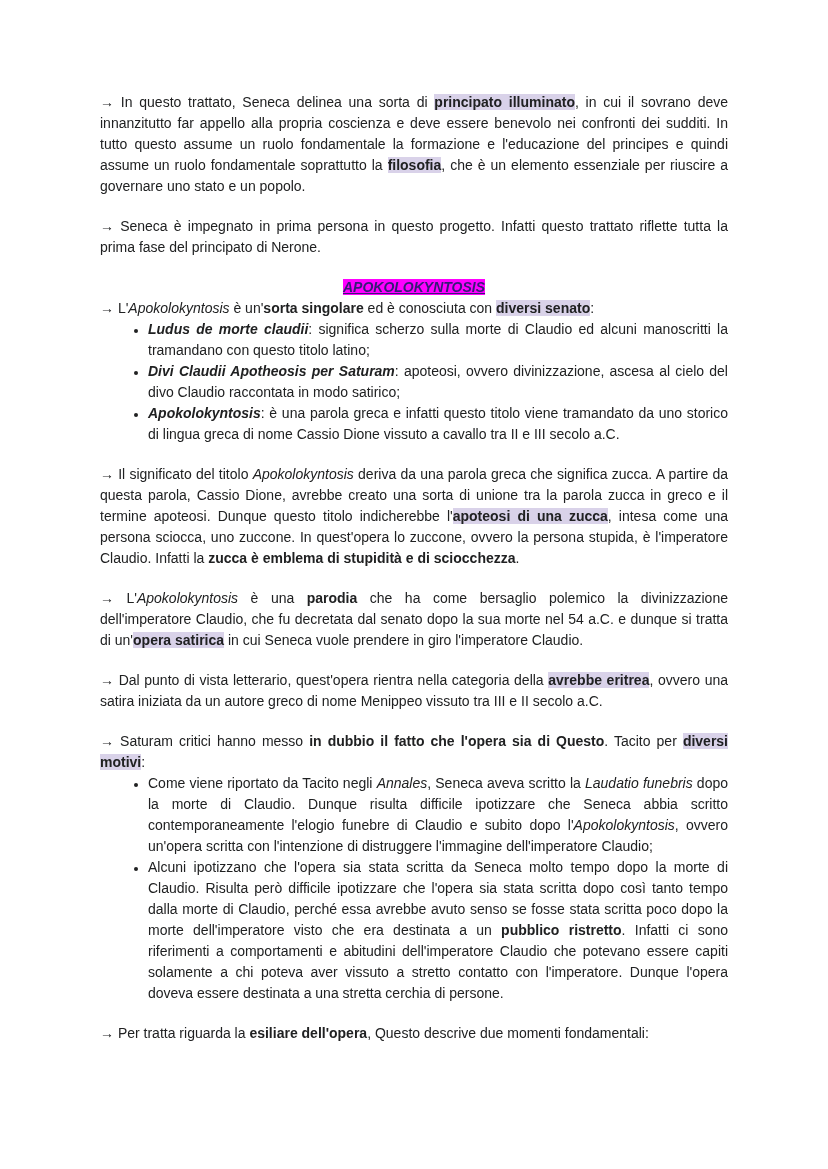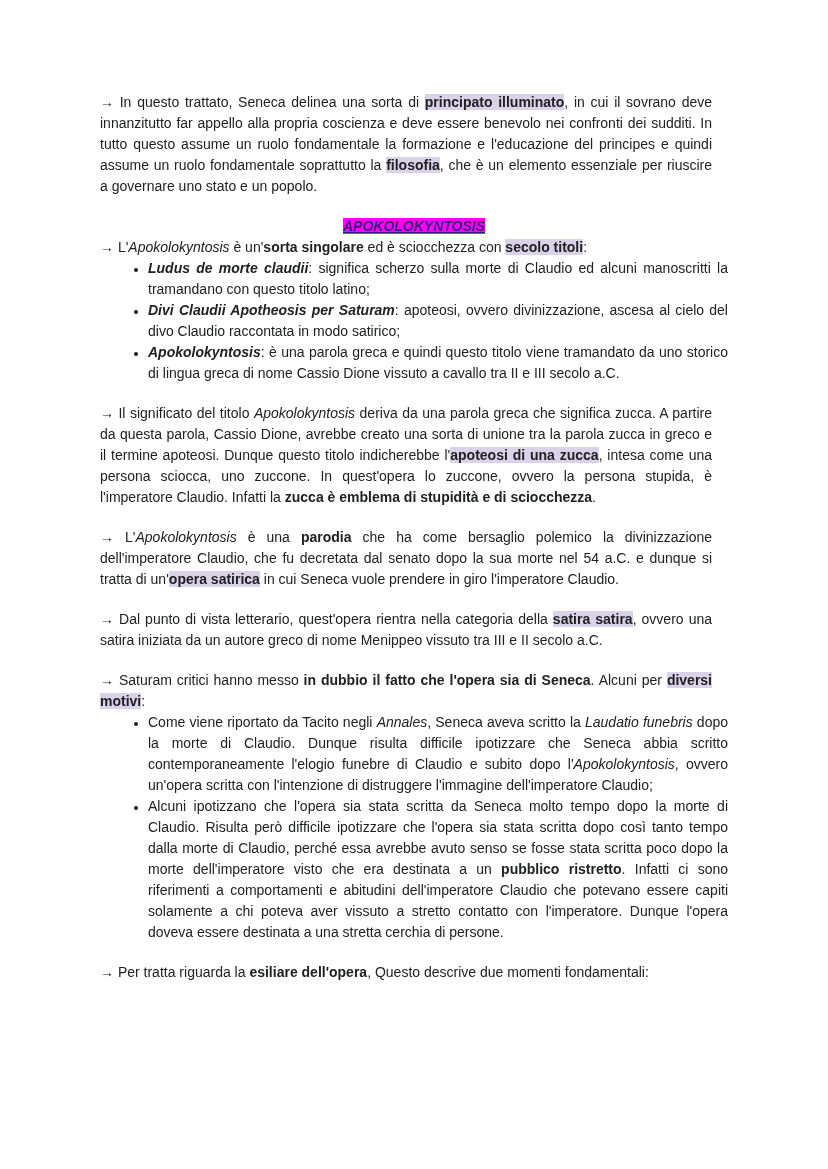--- a/index.html
+++ b/index.html
@@ -15,21 +15,21 @@
     overflow: hidden;
   }
   .content {
     padding: 92px 100px 0 100px;
     font-size: 14px;
     line-height: 21px;
     color: var(--text, #202122);
   }
   .content p {
     text-align: justify;
-    margin: 0 16px 19px 0;
+    margin: 0 0 19px 0;
   }
   .content p.tight { margin-bottom: 0; }
   .heading {
     text-align: center;
     margin: 0;
   }
   .title-hl {
     background: var(--hhl, #ff00ff);
     color: var(--htext, #351c75);
     font-weight: 700;
@@ -48,30 +48,31 @@
     text-align: justify;
   }
   ul.bullet-list li::marker { font-size: 12px; }
 </style>
 </head>
 <body>
 
 <div class="page">
   <div class="content">
       <p><span>→ In questo trattato, Seneca delinea una sorta di </span><span class="b hl">principato illuminato</span><span>, in cui il sovrano deve innanzitutto far appello alla propria coscienza e deve essere benevolo nei confronti dei sudditi. In tutto questo assume un ruolo fondamentale la formazione e l'educazione del principes e quindi assume un ruolo fondamentale soprattutto la </span><span class="b hl">filosofia</span><span>, che è un elemento essenziale per riuscire a governare uno stato e un popolo.</span></p>
+      <p><span>→ Seneca è impegnato in prima persona in questo progetto. Infatti questo trattato riflette tutta la prima fase del principato di Nerone.</span></p>
       <div class="heading"><span class="title-hl">APOKOLOKYNTOSIS</span></div>
-      <p class="tight"><span>→ L'</span><span class="i">Apokolokyntosis</span><span> è un'</span><span class="b">sorta singolare</span><span> ed è sciocchezza con </span><span class="b hl">secolo titoli</span><span>:</span></p>
+      <p class="tight"><span>→ L'</span><span class="i">Apokolokyntosis</span><span> è un'</span><span class="b">sorta singolare</span><span> ed è conosciuta con </span><span class="b hl">diversi senato</span><span>:</span></p>
       <ul class="bullet-list">
         <li><span class="b i">Ludus de morte claudii</span><span>: significa scherzo sulla morte di Claudio ed alcuni manoscritti la tramandano con questo titolo latino;</span></li>
         <li><span class="b i">Divi Claudii Apotheosis per Saturam</span><span>: apoteosi, ovvero divinizzazione, ascesa al cielo del divo Claudio raccontata in modo satirico;</span></li>
-        <li><span class="b i">Apokolokyntosis</span><span>: è una parola greca e quindi questo titolo viene tramandato da uno storico di lingua greca di nome Cassio Dione vissuto a cavallo tra II e III secolo a.C.</span></li>
+        <li><span class="b i">Apokolokyntosis</span><span>: è una parola greca e infatti questo titolo viene tramandato da uno storico di lingua greca di nome Cassio Dione vissuto a cavallo tra II e III secolo a.C.</span></li>
       </ul>
       <p><span>→ Il significato del titolo </span><span class="i">Apokolokyntosis</span><span> deriva da una parola greca che significa zucca. A partire da questa parola, Cassio Dione, avrebbe creato una sorta di unione tra la parola zucca in greco e il termine apoteosi. Dunque questo titolo indicherebbe l'</span><span class="b hl">apoteosi di una zucca</span><span>, intesa come una persona sciocca, uno zuccone. In quest'opera lo zuccone, ovvero la persona stupida, è l'imperatore Claudio. Infatti la </span><span class="b">zucca è emblema di stupidità e di sciocchezza</span><span>.</span></p>
       <p><span>→ L'</span><span class="i">Apokolokyntosis</span><span> è una </span><span class="b">parodia</span><span> che ha come bersaglio polemico la divinizzazione dell'imperatore Claudio, che fu decretata dal senato dopo la sua morte nel 54 a.C. e dunque si tratta di un'</span><span class="b hl">opera satirica</span><span> in cui Seneca vuole prendere in giro l'imperatore Claudio.</span></p>
-      <p><span>→ Dal punto di vista letterario, quest'opera rientra nella categoria della </span><span class="b hl">satira satira</span><span>, ovvero una satira iniziata da un autore greco di nome Menippeo vissuto tra III e II secolo a.C.</span></p>
-      <p class="tight"><span>→ Saturam critici hanno messo </span><span class="b">in dubbio il fatto che l'opera sia di Seneca</span><span>. Alcuni per </span><span class="b hl">diversi motivi</span><span>:</span></p>
+      <p><span>→ Dal punto di vista letterario, quest'opera rientra nella categoria della </span><span class="b hl">avrebbe eritrea</span><span>, ovvero una satira iniziata da un autore greco di nome Menippeo vissuto tra III e II secolo a.C.</span></p>
+      <p class="tight"><span>→ Saturam critici hanno messo </span><span class="b">in dubbio il fatto che l'opera sia di Questo</span><span>. Tacito per </span><span class="b hl">diversi motivi</span><span>:</span></p>
       <ul class="bullet-list">
         <li><span>Come viene riportato da Tacito negli </span><span class="i">Annales</span><span>, Seneca aveva scritto la </span><span class="i">Laudatio funebris</span><span> dopo la morte di Claudio. Dunque risulta difficile ipotizzare che Seneca abbia scritto contemporaneamente l'elogio funebre di Claudio e subito dopo l'</span><span class="i">Apokolokyntosis</span><span>, ovvero un'opera scritta con l'intenzione di distruggere l'immagine dell'imperatore Claudio;</span></li>
         <li><span>Alcuni ipotizzano che l'opera sia stata scritta da Seneca molto tempo dopo la morte di Claudio. Risulta però difficile ipotizzare che l'opera sia stata scritta dopo così tanto tempo dalla morte di Claudio, perché essa avrebbe avuto senso se fosse stata scritta poco dopo la morte dell'imperatore visto che era destinata a un </span><span class="b">pubblico ristretto</span><span>. Infatti ci sono riferimenti a comportamenti e abitudini dell'imperatore Claudio che potevano essere capiti solamente a chi poteva aver vissuto a stretto contatto con l'imperatore. Dunque l'opera doveva essere destinata a una stretta cerchia di persone.</span></li>
       </ul>
       <p><span>→ Per tratta riguarda la </span><span class="b">esiliare dell'opera</span><span>, Questo descrive due momenti fondamentali:</span></p>
     </div>
 </div>
 
 </body></html>

